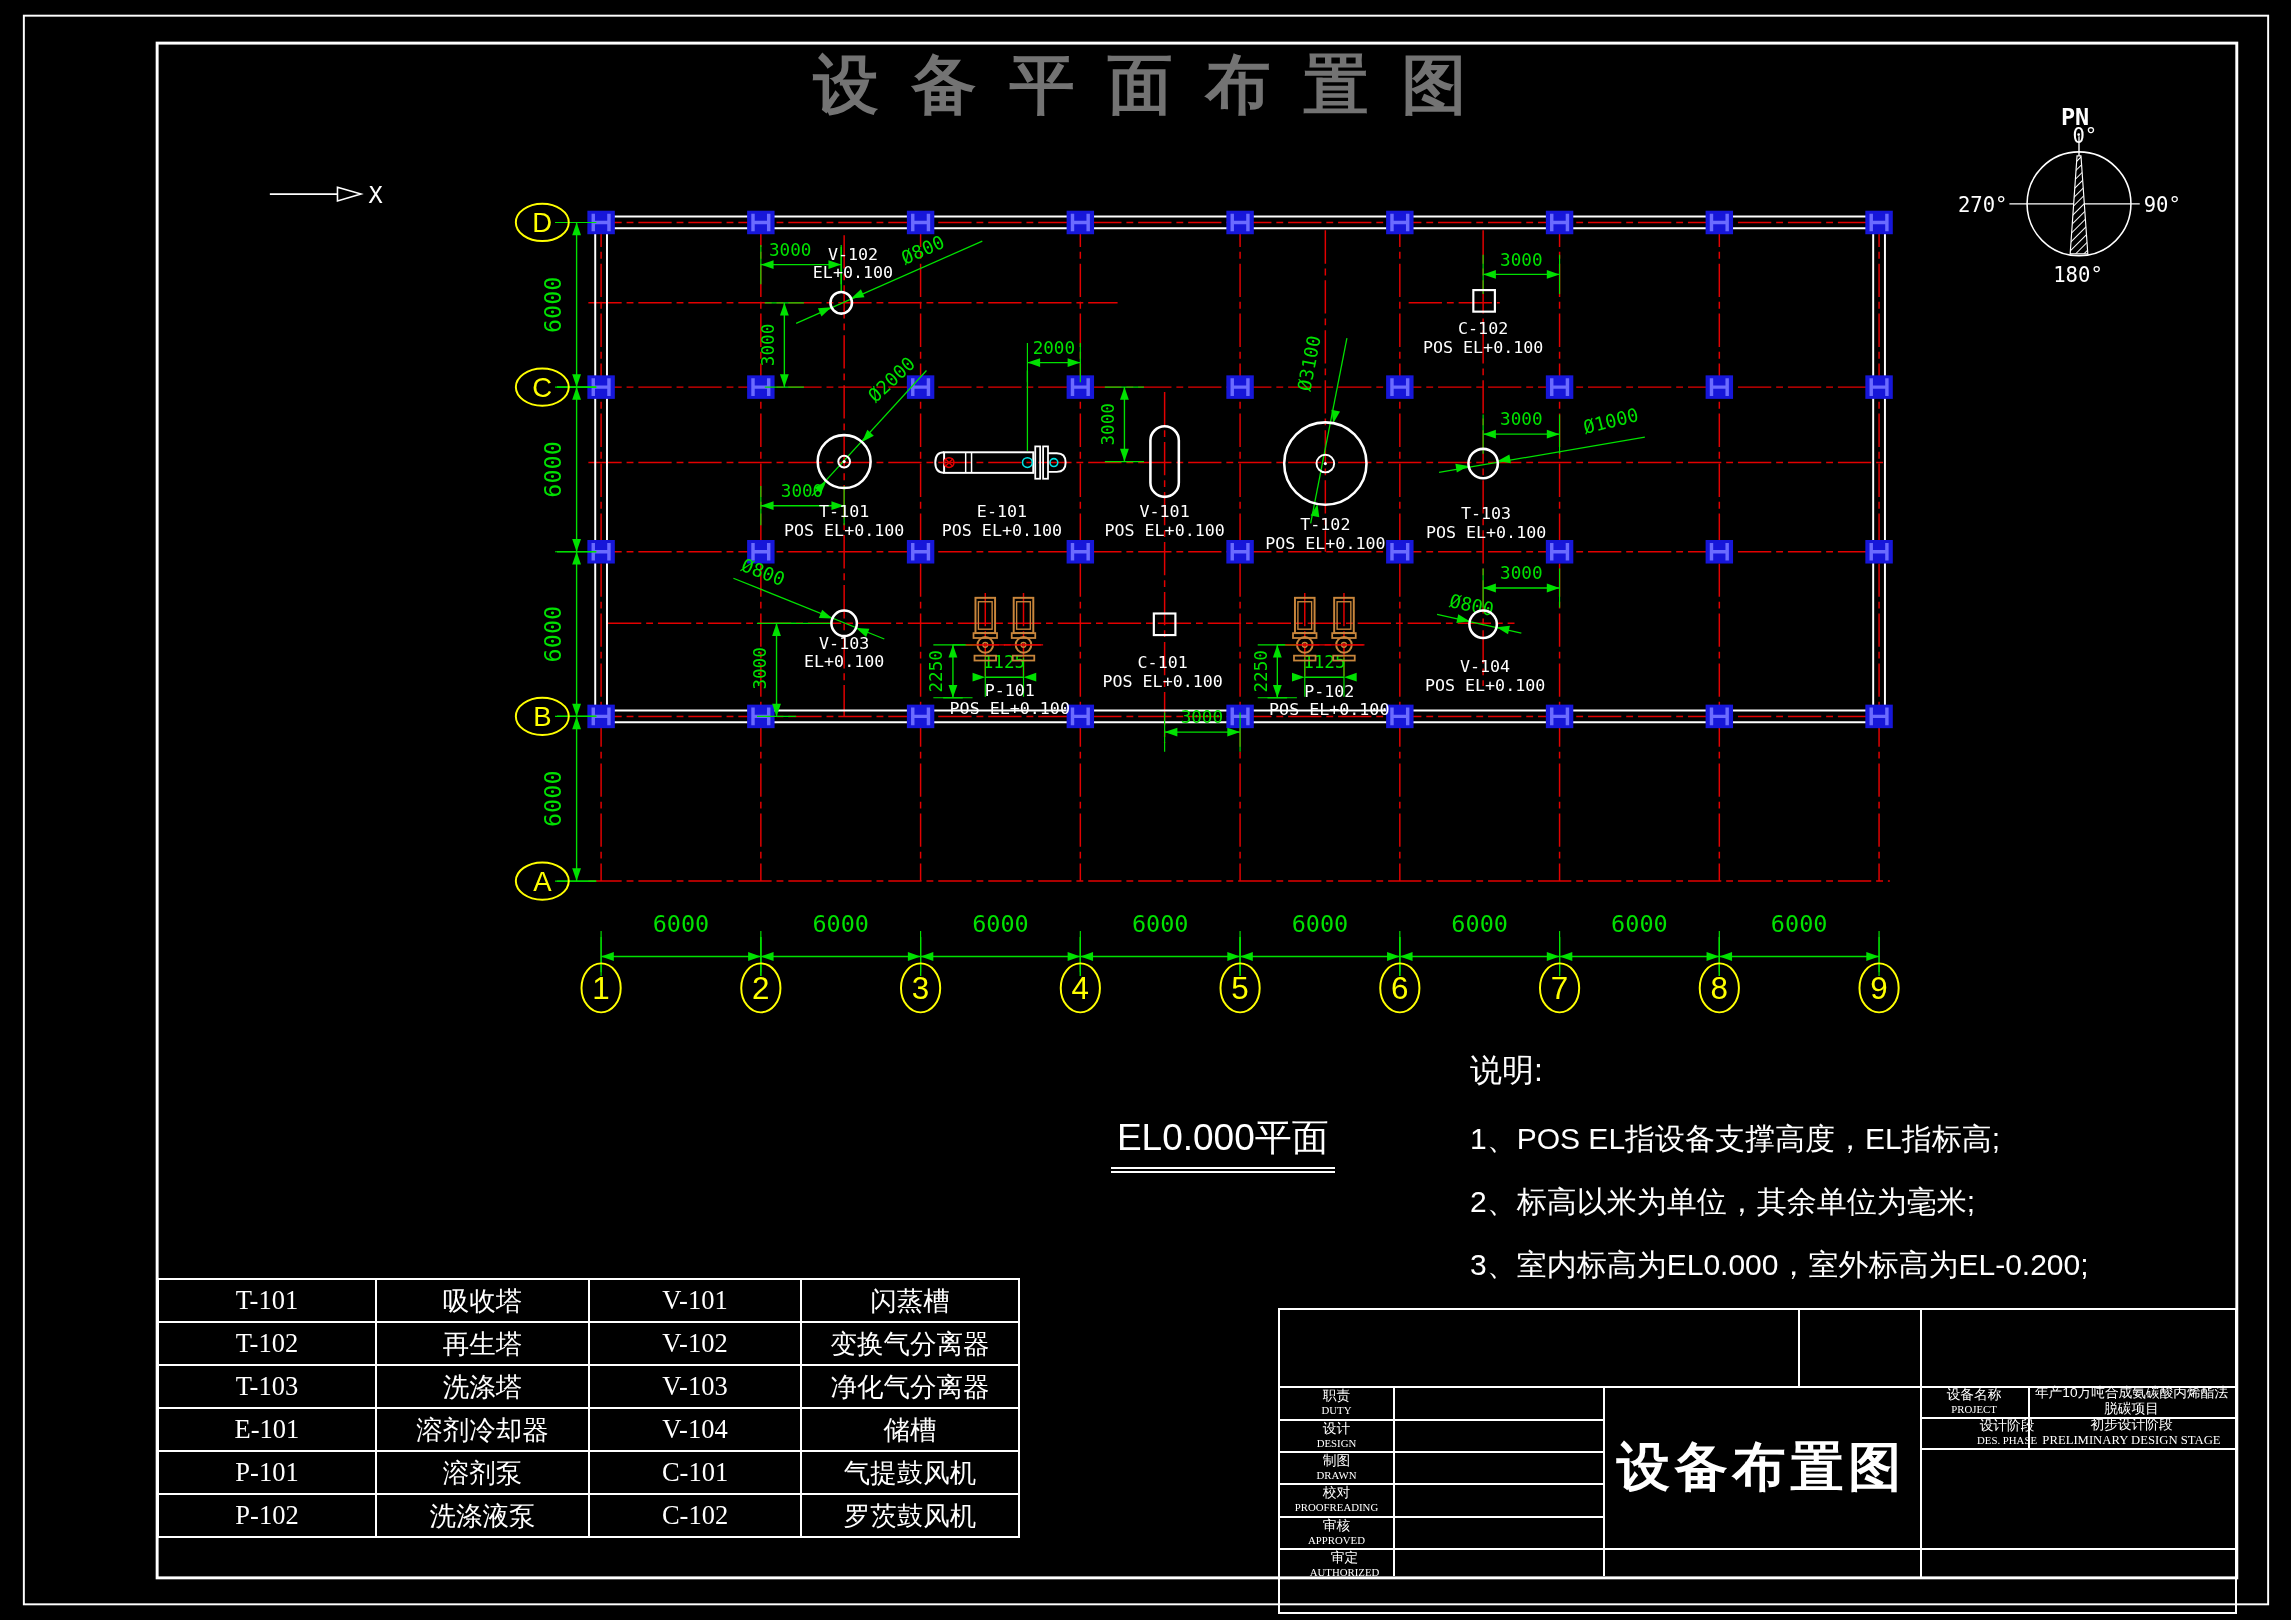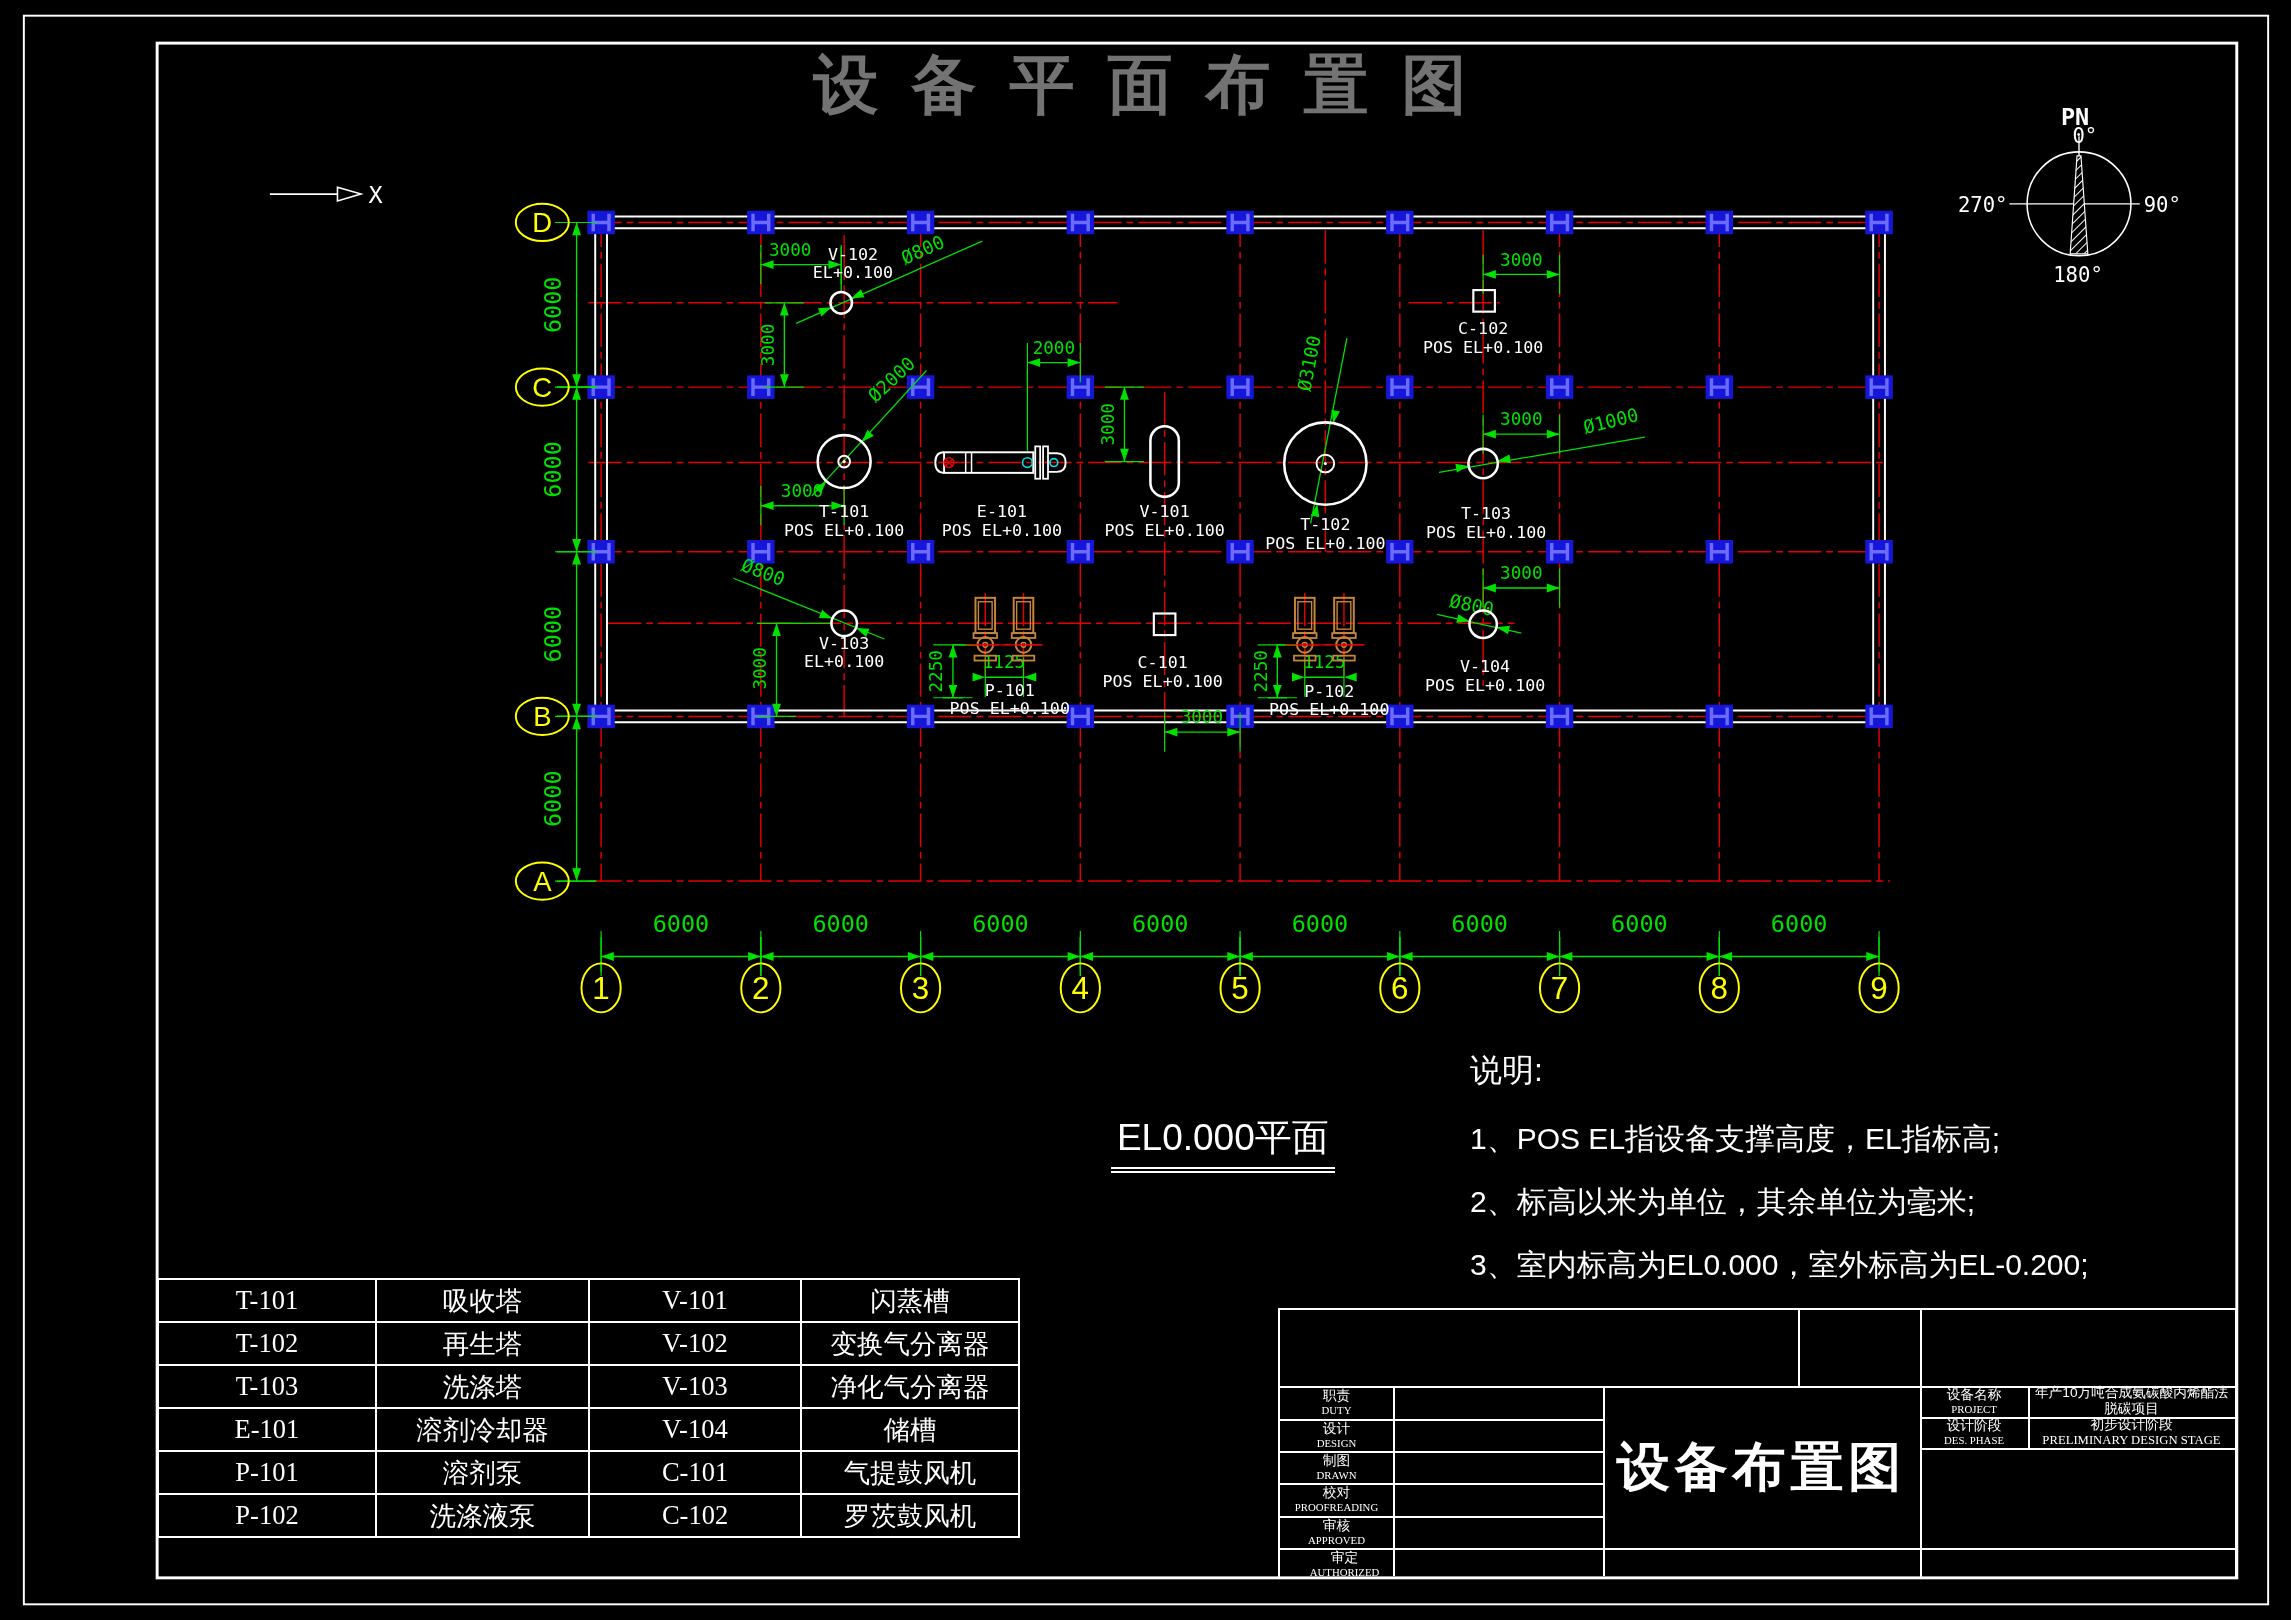--- a/index.html
+++ b/index.html
@@ -10,21 +10,21 @@
   .drawing-title{left:794px;top:41px;width:725px;text-align:center;color:#737373;
      font-size:65px;font-weight:bold;letter-spacing:33px;font-family:"Liberation Serif",serif;white-space:nowrap;}
   .plan-label{left:1111px;top:1113px;font-size:37px;font-family:Liberation Sans, sans-serif;
      border-bottom:6.9px double #fff;padding:0 5.9px 3.9px 5.9px;white-space:nowrap;}
   .notes{left:1470px;top:1049px;}
   .notes .nh{font-size:32px;margin-bottom:13.7px;}
   .notes .ni{font-size:30px;line-height:63px;white-space:nowrap;}
   table.equip{position:absolute;left:157px;top:1278px;border-collapse:collapse;table-layout:fixed;}
   table.equip td{border:2px solid #fff;text-align:center;font-size:26.5px;color:#fff;
      height:41px;padding:0;font-family:"Liberation Serif",serif;}
-  .tblock{position:absolute;left:1278px;top:1308px;width:959px;height:271px;border:2px solid #fff;box-sizing:border-box;}
+  .tblock{position:absolute;left:1278px;top:1308px;width:959px;height:306px;border:2px solid #fff;box-sizing:border-box;}
   .tb-line{position:absolute;background:#fff;}
   .tb-cell{position:absolute;display:flex;flex-direction:column;align-items:center;justify-content:center;
      color:#fff;text-align:center;line-height:1.15;}
   .tb-cn{font-size:13.7px;} .tb-en{font-size:10.8px;font-family:"Liberation Serif",serif;}
   .tb-big{font-size:53px;font-weight:bold;letter-spacing:4.9px;}
   .tb-val{font-size:13.7px;padding:0 3.9px;}
   .tb-en2{font-size:12.7px;font-family:"Liberation Serif",serif;}
 </style>
 </head>
 <body>
@@ -706,21 +706,21 @@
       <div class="tb-cell" style="left: 323px; top: 76px; width: 317px; height: 162px;">
         <div class="tb-big">设备布置图</div>
       </div>
       <div class="tb-cell" style="left: 640px; top: 76px; width: 108px; height: 30px;">
         <div class="tb-cn">设备名称</div>
         <div class="tb-en">PROJECT</div>
       </div>
       <div class="tb-cell" style="left: 748px; top: 76px; width: 207px; height: 30px;">
         <div class="tb-val">年产10万吨合成氨碳酸丙烯酯法脱碳项目</div>
       </div>
-      <div class="tb-cell" style="left: 640px; top: 107px; width: 108px; height: 31px;">
+      <div class="tb-cell" style="left: 640px; top: 107px; width: 108px; height: 31px; padding-left: 33px;">
         <div class="tb-cn">设计阶段</div>
         <div class="tb-en">DES. PHASE</div>
       </div>
       <div class="tb-cell" style="left: 748px; top: 107px; width: 207px; height: 31px;">
         <div class="tb-cn">初步设计阶段</div>
         <div class="tb-en2">PRELIMINARY DESIGN STAGE</div>
       </div>
     </div>
 </div>
 

